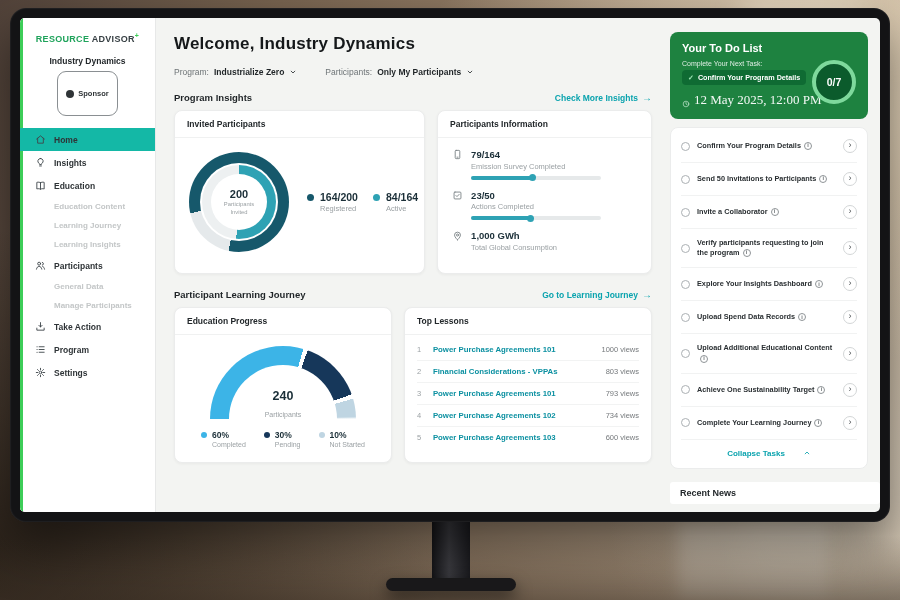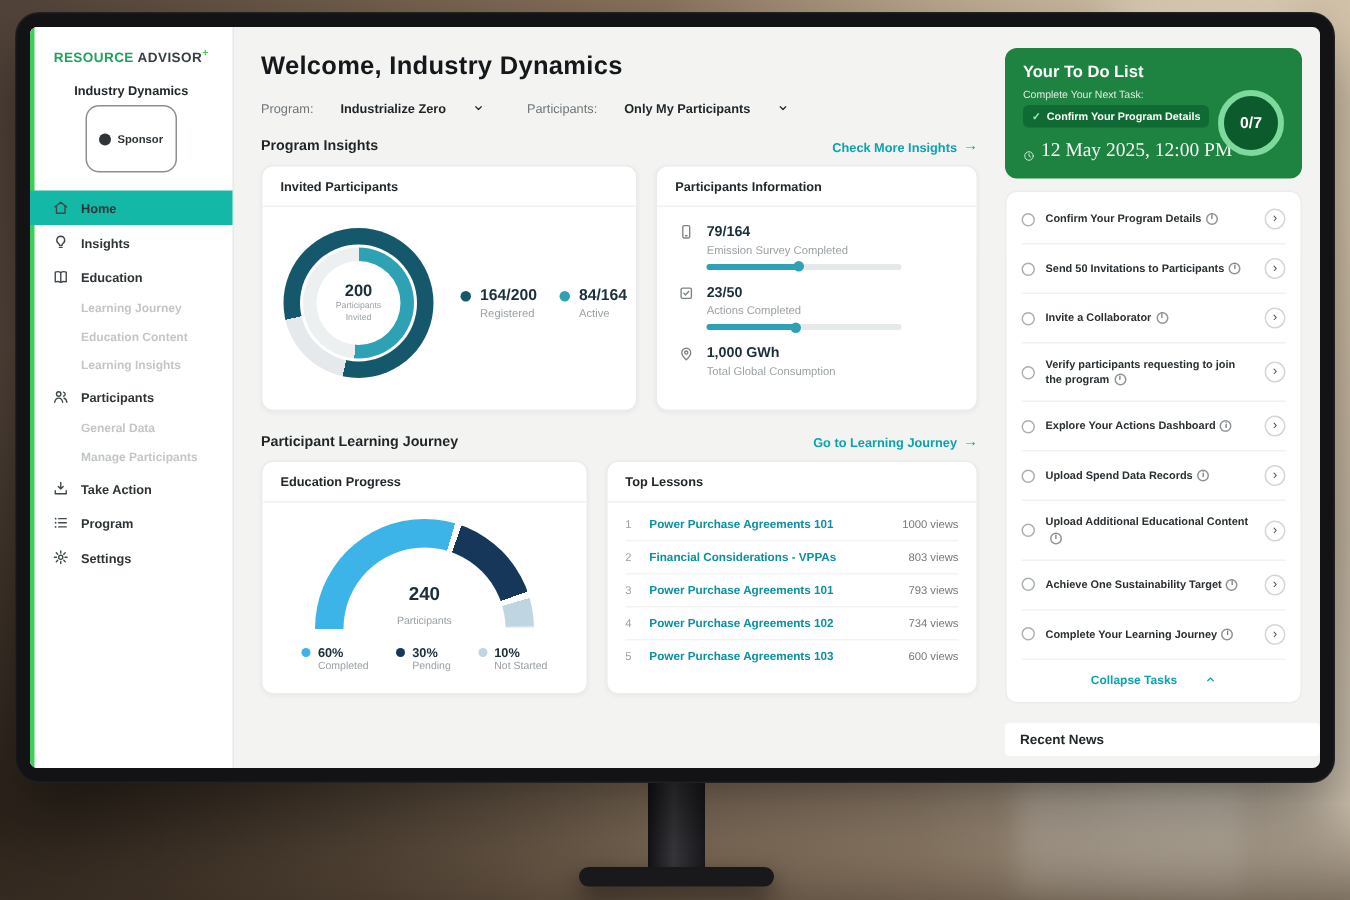--- a/index.html
+++ b/index.html
@@ -43,21 +43,21 @@
   .nav-item{display:flex;align-items:center;gap:8px;padding:6px 8px 6px 15px;font-size:8.5px;font-weight:bold;color:#2F3437;
     cursor:pointer;position:relative;}
   .nav-item svg{width:11px;height:11px;color:#3F474B;flex-shrink:0;}
   .nav-item.active{background:#14b8a6;}
   .nav-sub{padding:5px 8px 5px 34px;font-size:8px;color:#C3C6C7;font-weight:bold;cursor:pointer;}
 
   
   .main{flex:1;padding:16px 16px 0 18px;min-width:0;}
   .title{font-size:17px;font-weight:bold;color:#15181A;letter-spacing:.2px;}
   .filters{display:flex;gap:28px;margin-top:13px;align-items:center;}
-  .filter{display:flex;align-items:center;gap:18px;cursor:pointer;}
+  .filter{display:flex;align-items:center;gap:5px;cursor:pointer;}
   .f-label{font-size:8.5px;color:#6E7477;}
   .f-value{font-size:8.5px;font-weight:bold;color:#1F2427;}
   .chev svg{width:8px;height:8px;color:#1F2427;}
   .sec-row{display:flex;justify-content:space-between;align-items:center;margin-top:15px;margin-bottom:7px;}
   .sec-h{font-size:9.5px;font-weight:bold;color:#1F2427;}
   .sec-link{font-size:8.5px;font-weight:bold;color:#0AA3AE;display:flex;align-items:center;gap:4px;cursor:pointer;}
   .arr{font-size:10px;}
   .cards{display:flex;gap:12px;}
   .card{background:#fff;border:1px solid #EBECEC;border-radius:8px;box-shadow:0 1px 3px rgba(30,40,45,.05);overflow:hidden;}
   .card-title{font-size:8.5px;font-weight:bold;color:#23282B;padding:8px 12px;border-bottom:1px solid #F0F1F1;}
@@ -185,22 +185,22 @@
           </div>
           <div class="nav-item">
             <span>
                 <svg viewBox="0 0 24 24" fill="none" stroke="currentColor" stroke-width="2" stroke-linecap="round" stroke-linejoin="round">
                   <path d="M12 6C10.2 4.6 6.8 4.3 4 5.2V19.5c2.8-.9 6.2-.6 8 .8 1.8-1.4 5.2-1.7 8-.8V5.2C17.2 4.3 13.8 4.6 12 6z"></path>
                   <path d="M12 6v14"></path>
                 </svg>
               </span>
             <span>Education</span>
           </div>
+          <div class="nav-sub">Education Content</div>
           <div class="nav-sub">Learning Journey</div>
-          <div class="nav-sub">Education Content</div>
           <div class="nav-sub">Learning Insights</div>
           <div class="nav-item">
             <span>
                 <svg viewBox="0 0 24 24" fill="none" stroke="currentColor" stroke-width="2" stroke-linecap="round" stroke-linejoin="round">
                   <circle cx="9" cy="8" r="3.2"></circle>
                   <path d="M3.2 20c.6-3.8 2.9-6 5.8-6s5.2 2.2 5.8 6"></path>
                   <path d="M16 5.3a3 3 0 0 1 0 5.9"></path>
                   <path d="M16.8 14.2c2.2.6 3.6 2.6 4 5.8"></path>
                 </svg>
               </span>
@@ -466,21 +466,21 @@
             <span class="t-text"><span>Invite a Collaborator</span><span class="t-info">i</span></span>
             <span class="t-chev">›</span>
           </div>
           <div class="task">
             <span class="t-circle"></span>
             <span class="t-text"><span>Verify participants requesting to join the program</span><span class="t-info">i</span></span>
             <span class="t-chev">›</span>
           </div>
           <div class="task">
             <span class="t-circle"></span>
-            <span class="t-text"><span>Explore Your Actions Dashboard</span><span class="t-info">i</span></span>
+            <span class="t-text"><span>Explore Your Insights Dashboard</span><span class="t-info">i</span></span>
             <span class="t-chev">›</span>
           </div>
           <div class="task">
             <span class="t-circle"></span>
             <span class="t-text"><span>Upload Spend Data Records</span><span class="t-info">i</span></span>
             <span class="t-chev">›</span>
           </div>
           <div class="task">
             <span class="t-circle"></span>
             <span class="t-text"><span>Upload Additional Educational Content</span><span class="t-info">i</span></span>

